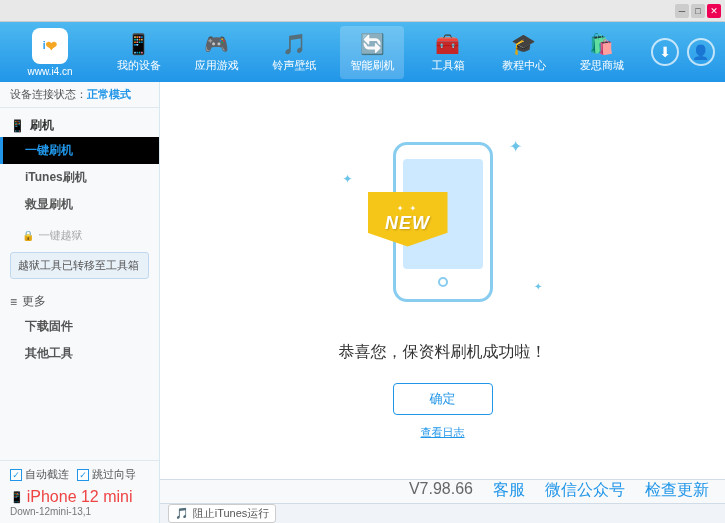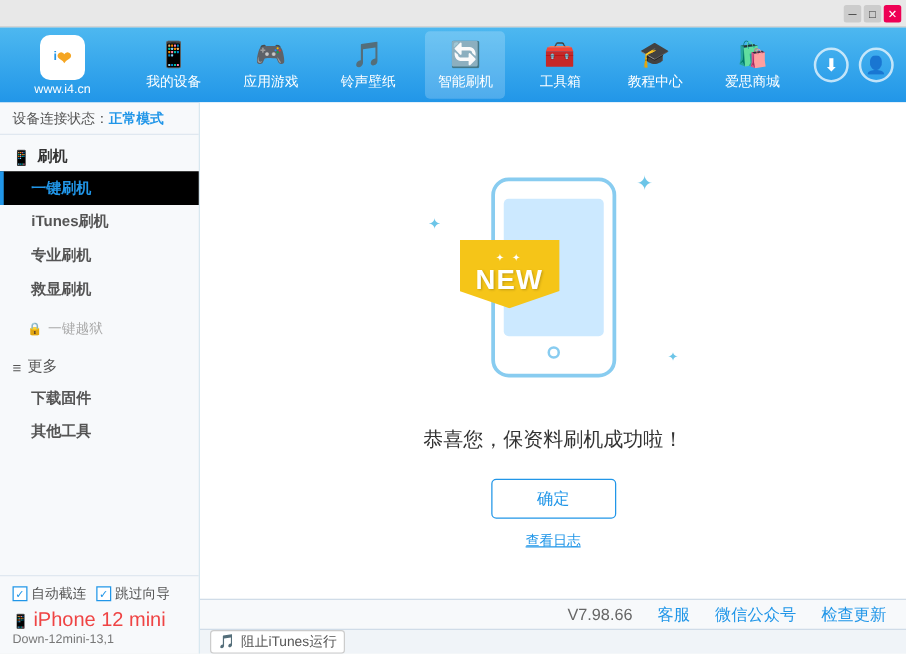--- a/index.html
+++ b/index.html
@@ -184,25 +184,26 @@
       top: 70px;
       width: 80px;
       height: 55px;
       background: #f5c518;
       clip-path: polygon(0% 0%, 100% 0%, 100% 75%, 50% 100%, 0% 75%);
       display: flex;
       align-items: center;
       justify-content: center;
     }
     .new-text {
-      font-size: 22px;
+      font-size: 18px;
       font-weight: 900;
       color: white;
       letter-spacing: 1px;
       text-shadow: 1px 1px 2px rgba(0,0,0,0.2);
+      font-style: italic;
     }
     
     .bg-circle {
       position: absolute;
       left: 10px;
       top: 5px;
       width: 200px;
       height: 185px;
       background: #e0f4ff;
       border-radius: 50%;
@@ -338,31 +339,31 @@
         <span style="margin-right:5px; color:#2196e8;">📱</span>
         <span>刷机</span>
       </div>
       <div class="sidebar-item active">
         <span>一键刷机</span>
       </div>
       <div class="sidebar-item">
         <span>iTunes刷机</span>
       </div>
       <div class="sidebar-item">
-        <span>专业刷机</span>
-      </div>
-      <div class="sidebar-item">
         <span>救显刷机</span>
       </div>
     </div>
 
     <div style="padding:3px 0;">
       <div class="disabled-item">
         <span class="lock-icon">🔒</span>
         <span style="color:#aaa; font-size:11px;">一键越狱</span>
+      </div>
+      <div class="jailbreak-notice">
+        <span>越狱工具已转移至工具箱</span>
       </div>
     </div>
 
     <div style="padding:4px 0;">
       <div style="display:flex; align-items:center; padding:3px 10px; font-size:12px; color:#555;">
         <span style="margin-right:5px;">≡</span>
         <span>更多</span>
       </div>
       <div class="sidebar-item">
         <span>下载固件</span>
@@ -424,21 +425,21 @@
 
       <div class="success-text">恭喜您，保资料刷机成功啦！</div>
 
       <div class="confirm-btn">
         <span>确定</span>
       </div>
 
       <div class="show-daily">查看日志</div>
     </div>
 
-    <div style="height:24px; background:#f7f9fb; border-top:1px solid #d0dce8; display:flex; align-items:center; justify-content:flex-end; padding:0 16px; gap:20px; font-size:13px; color:#666;">
+    <div style="height:24px; background:#f7f9fb; border-top:1px solid #d0dce8; display:flex; align-items:flex-start; justify-content:flex-end; padding:0 16px; gap:20px; font-size:16px; color:#666;">
       <span>V7.98.66</span>
       <a class="bottom-link">客服</a>
       <a class="bottom-link">微信公众号</a>
       <a class="bottom-link">检查更新</a>
     </div>
 
     <div style="height:20px; background:#f0f4f8; border-top:1px solid #d0dce8; display:flex; align-items:center; padding:0 8px;">
       <div style="display:flex; align-items:center; gap:4px; font-size:11px; color:#555; cursor:pointer; border:1px solid #ccc; border-radius:3px; background:white; padding:1px 6px;">
         <span>🎵</span>
         <span>阻止iTunes运行</span>

